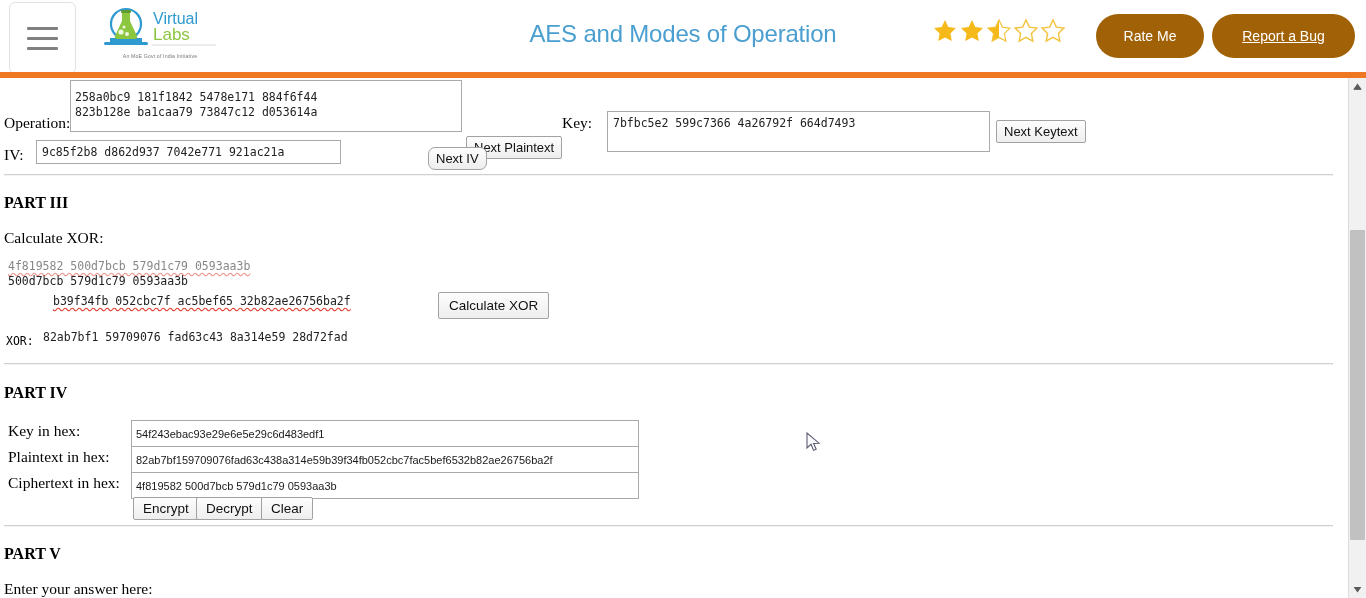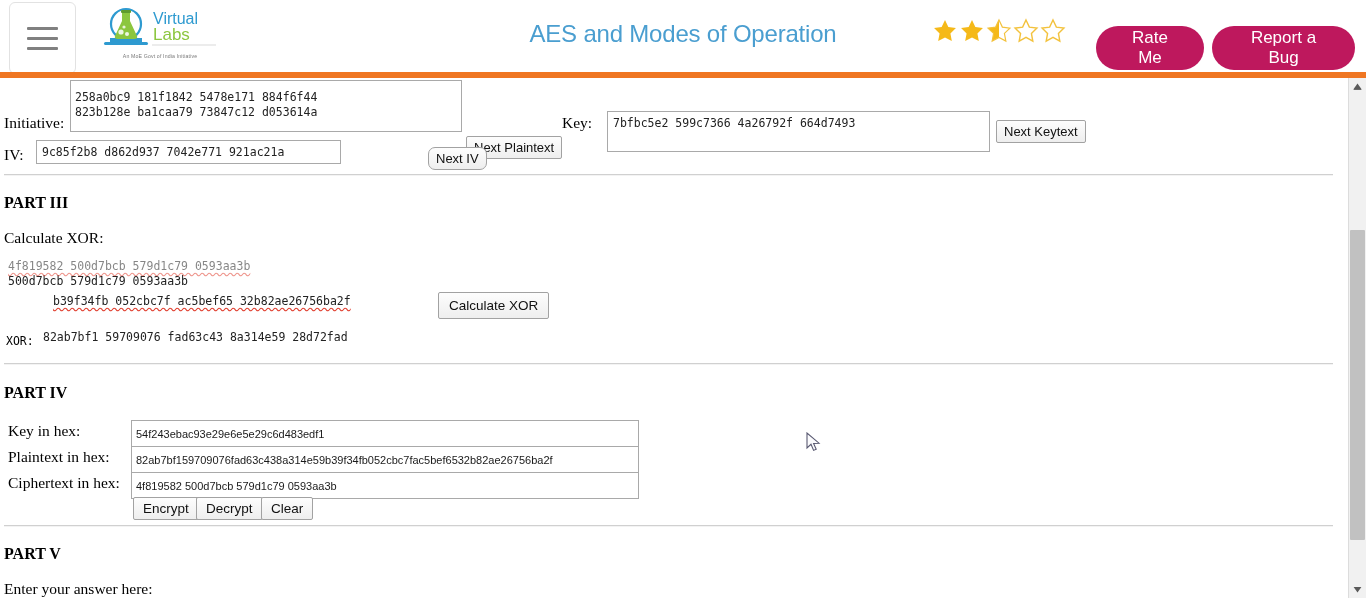--- a/index.html
+++ b/index.html
@@ -88,33 +88,33 @@
   .star {
     position: relative;
     width: 26px;
     height: 26px;
     display: inline-block;
   }
   .star svg { display:block; }
 
   .btn-pill {
     position: absolute;
-    top: 26px;
+    top: 14px;
     height: 44px;
     border-radius: 22px;
-    background: #be185d;
+    background: #a16207;
     color: #ffffff;
     border: none;
     font-family: "Liberation Sans", sans-serif;
-    font-size: 17px;
+    font-size: 14px;
     cursor: pointer;
     padding: 0 22px;
   }
   #rate-me-button { left: 1096px; width: 108px; }
-  #report-bug-button { left: 1212px; width: 143px; }
+  #report-bug-button { left: 1212px; width: 143px; text-decoration: underline; }
 
   .orange-bar {
     position: absolute;
     left: 0;
     top: 72px;
     width: 1366px;
     height: 6px;
     background: #ef7622;
   }
 
@@ -402,21 +402,21 @@
   </div>
 
   <button class="btn-pill" id="rate-me-button">Rate Me</button>
   <button class="btn-pill" id="report-bug-button">Report a Bug</button>
 
   <div class="orange-bar"></div>
 </div>
 
 <div class="content">
 
-  <div class="serif-label lbl-plaintext">Initiative:</div>
+  <div class="serif-label lbl-plaintext">Operation:</div>
   <textarea class="mono ta-plaintext" style="">258a0bc9 181f1842 5478e171 884f6f44
 823b128e ba1caa79 73847c12 d053614a</textarea>
 
   <button class="btn-gray" id="next-plaintext-button">Next Plaintext</button>
 
   <div class="serif-label lbl-key">Key:</div>
   <textarea class="mono ta-key" style="">7bfbc5e2 599c7366 4a26792f 664d7493</textarea>
   <button class="btn-gray" id="next-keytext-button">Next Keytext</button>
 
   <div class="serif-label lbl-iv">IV:</div>

